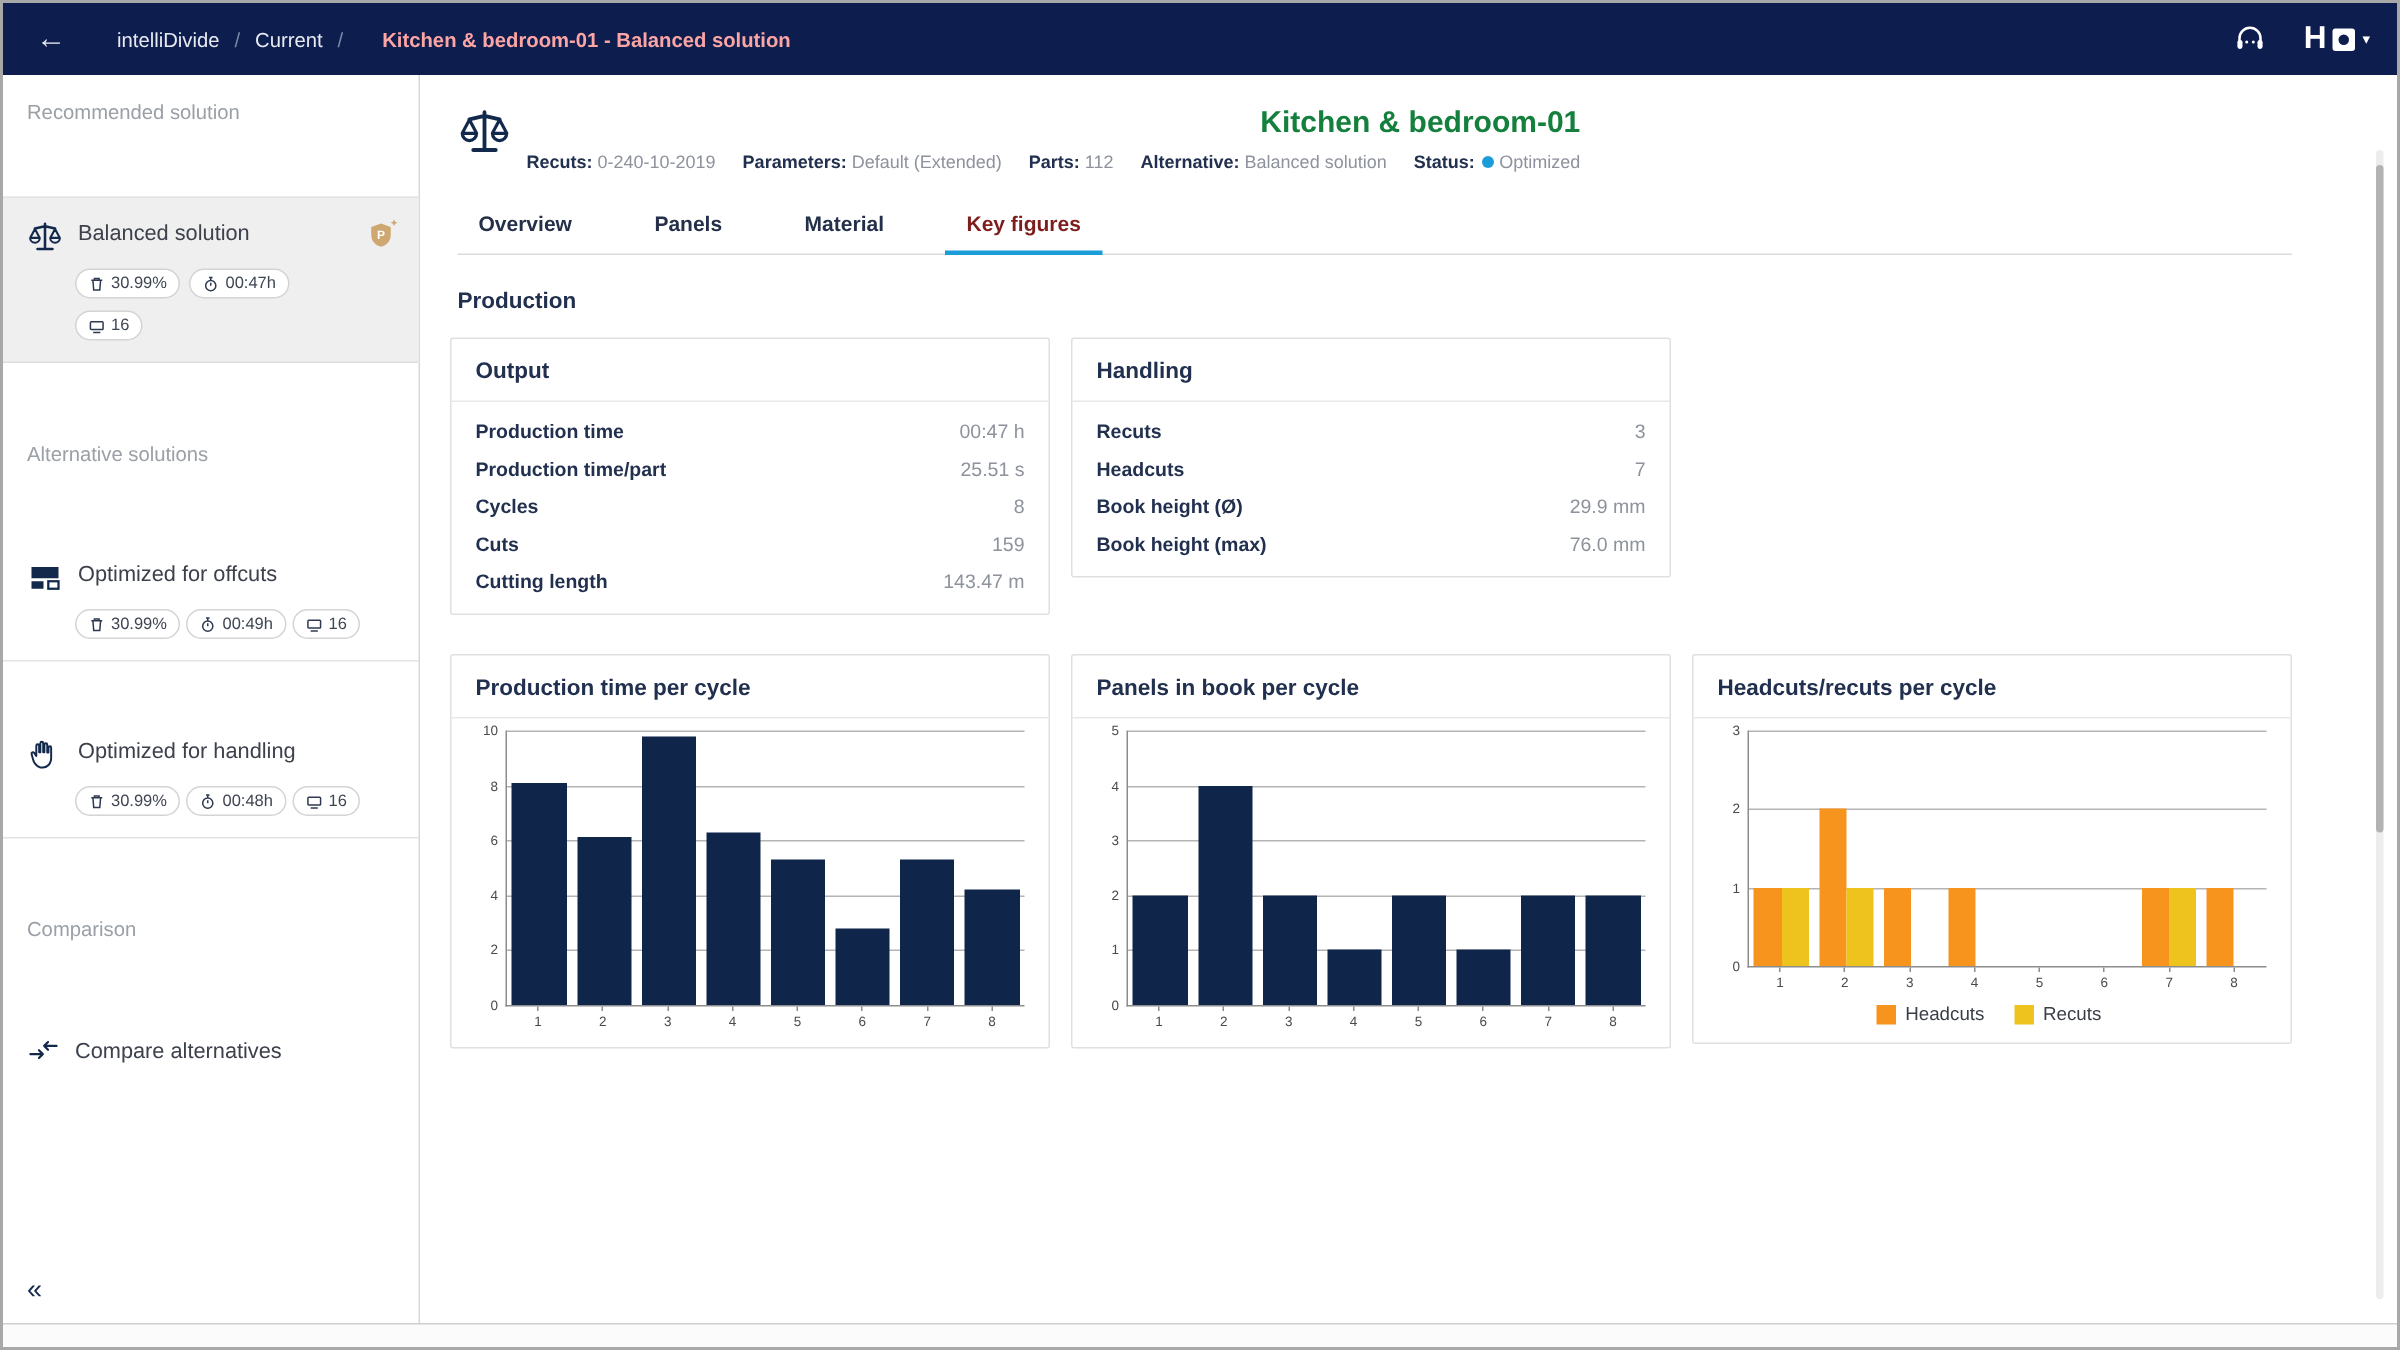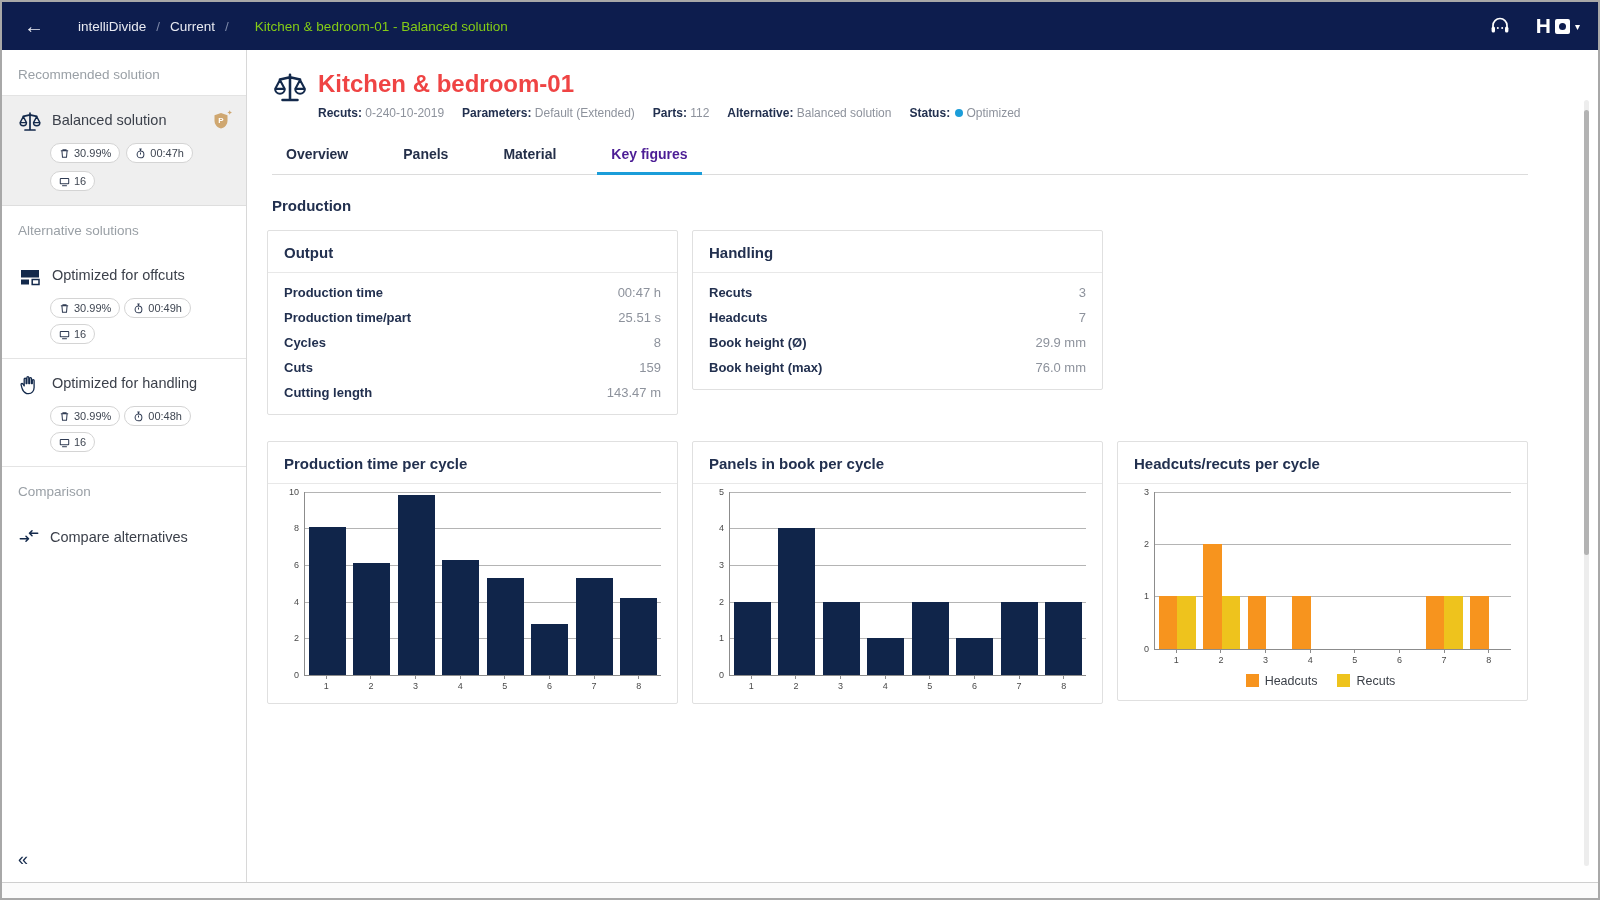--- a/index.html
+++ b/index.html
@@ -4,35 +4,35 @@
 <style>
   * { margin:0; padding:0; box-sizing:border-box; }
   html,body { width:1600px; height:900px; background:#e8e8e8; font-family:"Liberation Sans", sans-serif; }
   .window { width:1600px; height:900px; border:2px solid #a8a8a8; background:#fff; position:relative; overflow:hidden; }
 
   
   .topbar { height:48px; background:#0d1d4e; display:flex; align-items:center; color:#fff; padding:0 18px 0 16px; }
   .back-btn { width:32px; height:32px; display:flex; align-items:center; justify-content:center; font-size:20px; color:#e8eaf2; cursor:pointer; }
   .breadcrumb { margin-left:28px; font-size:13.5px; color:#e8eaf2; display:flex; align-items:center; gap:10px; }
   .breadcrumb .sep { color:#7c87a8; }
-  .breadcrumb .current { font-weight:normal; color:#84cc16;padding-left:16px; }
+  .breadcrumb .current { font-weight:bold; color:#fca5a5;padding-left:16px; }
   .topbar-right { margin-left:auto; display:flex; align-items:center; gap:22px; }
   .headset { width:28px; height:28px; display:flex; align-items:center; justify-content:center; cursor:pointer; }
   .account { display:flex; align-items:center; gap:5px; cursor:pointer; }
   .logo-h { font-weight:bold; font-size:21px; letter-spacing:-1px; }
   .logo-block { width:15px; height:15px; background:#fff; border-radius:2px; position:relative; display:inline-block; }
   .logo-block::after { content:''; position:absolute; left:4px; top:4px; width:7px; height:7px; border-radius:50%; background:#0d1d4e; }
   .caret { font-size:10px; color:#fff; }
 
   
   .app { display:flex; height:834px; }
   .bottom-strip { position:absolute; left:0; right:0; bottom:0; height:16px; background:#fbfbfb; border-top:1px solid #cfcfcf; }
 
   
-  .sidebar { width:245px; background:#fff; border-right:1px solid #d8d8d8; display:flex; flex-direction:column; flex-shrink:0; }
+  .sidebar { width:278px; background:#fff; border-right:1px solid #d8d8d8; display:flex; flex-direction:column; flex-shrink:0;gap:36px; }
   .side-header { padding:17px 16px 13px; font-size:13.5px; color:#9aa0a6; }
   .solution { padding:13px 12px 14px 16px; cursor:pointer; }
   .solution.selected { background:#efefef; border-top:1px solid #e3e3e3; border-bottom:1px solid #dedede; }
   .solution-divider { border-bottom:1px solid #e4e4e4; }
   .sol-top { display:flex; align-items:flex-start; }
   .sol-icon { width:24px; height:24px; color:#13294b; flex-shrink:0; margin-top:1px; }
   .sol-name { font-size:14.5px; color:#3c414b; margin-left:10px; flex:1; padding-top:3px; }
   .premium { width:22px; height:22px; flex-shrink:0; }
   .badges { display:flex; flex-wrap:wrap; gap:6px 4px; margin:9px 0 0 32px;align-items:center; }
   .solution.selected .badges { width:165px; gap:8px 6px; }
@@ -41,32 +41,32 @@
   .compare-item { display:flex; align-items:center; padding:12px 16px; cursor:pointer; }
   .compare-item .sol-icon { width:22px; height:22px; }
   .compare-item .sol-name { padding-top:2px; }
   .side-spacer { flex:1; }
   .collapse { padding:0 16px 14px; font-size:18px; color:#13294b; cursor:pointer; }
 
   
   .main { flex:1; position:relative; background:#fff; overflow:hidden; }
   .main-header { display:flex; align-items:flex-start; padding:20px 59px 0 25px; }
   .title-icon { width:36px; height:36px; color:#13294b; margin-right:10px; }
-  .page-title { font-size:24px; font-weight:bold; color:#ef4444; line-height:1.2; }
+  .page-title { font-size:20px; font-weight:bold; color:#15803d; line-height:1.2;text-align:right; }
   .meta-line { margin-top:7px; font-size:12px; display:flex; gap:18px; flex-wrap:wrap; }
   .meta-item b { color:#22304f; font-weight:bold; }
   .meta-item span { color:#8d929c; }
   .status-dot { display:inline-block; width:8px; height:8px; border-radius:50%; background:#1b9dd9; margin:0 3px 0 2px; }
   .header-actions { margin-left:auto; display:flex; gap:7px; align-items:flex-start; padding-top:4px; }
   .dl-btn { background:#1b9dd9; color:#fff; border:none; font-size:13px; font-family:inherit; padding:9px 16px; border-radius:2px; cursor:pointer; }
   .kebab-btn { width:34px; height:34px; background:#fff; border:1px solid #bfd9ea; border-radius:2px; color:#1e72a8; font-size:15px; font-weight:bold; cursor:pointer; line-height:1; }
 
   .tabs { display:flex; margin:16px 70px 0 25px; border-bottom:1px solid #dcdcdc; }
   .tab { font-size:14px; font-weight:bold; color:#242f49; padding:10px 14px 12px; margin-right:27px; cursor:pointer; position:relative; }
-  .tab.active { color:#4c1d95; }
+  .tab.active { color:#7f1d1d; }
   .tab.active::after { content:''; position:absolute; left:0; right:0; bottom:-1px; height:3px; background:#1b9dd9; }
 
   .section-title { margin:22px 0 0 25px; font-size:15px; font-weight:bold; color:#22304f; }
 
   .cards-grid { display:grid; grid-template-columns:1fr 1fr 1fr; gap:26px 14px; margin:16px 70px 0 20px; align-items:start; }
   .card { border:1px solid #e0e0e0; border-radius:2px; background:#fff; }
   .card-header { padding:13px 16px 11px; font-size:15px; font-weight:bold; color:#22304f; border-bottom:1px solid #e8e8e8; }
   .card-rows { padding:7px 0 9px; }
   .stat-row { display:flex; justify-content:space-between; padding:5px 16px; font-size:13px; }
   .stat-row .lbl { font-weight:bold; color:#22304f; }

